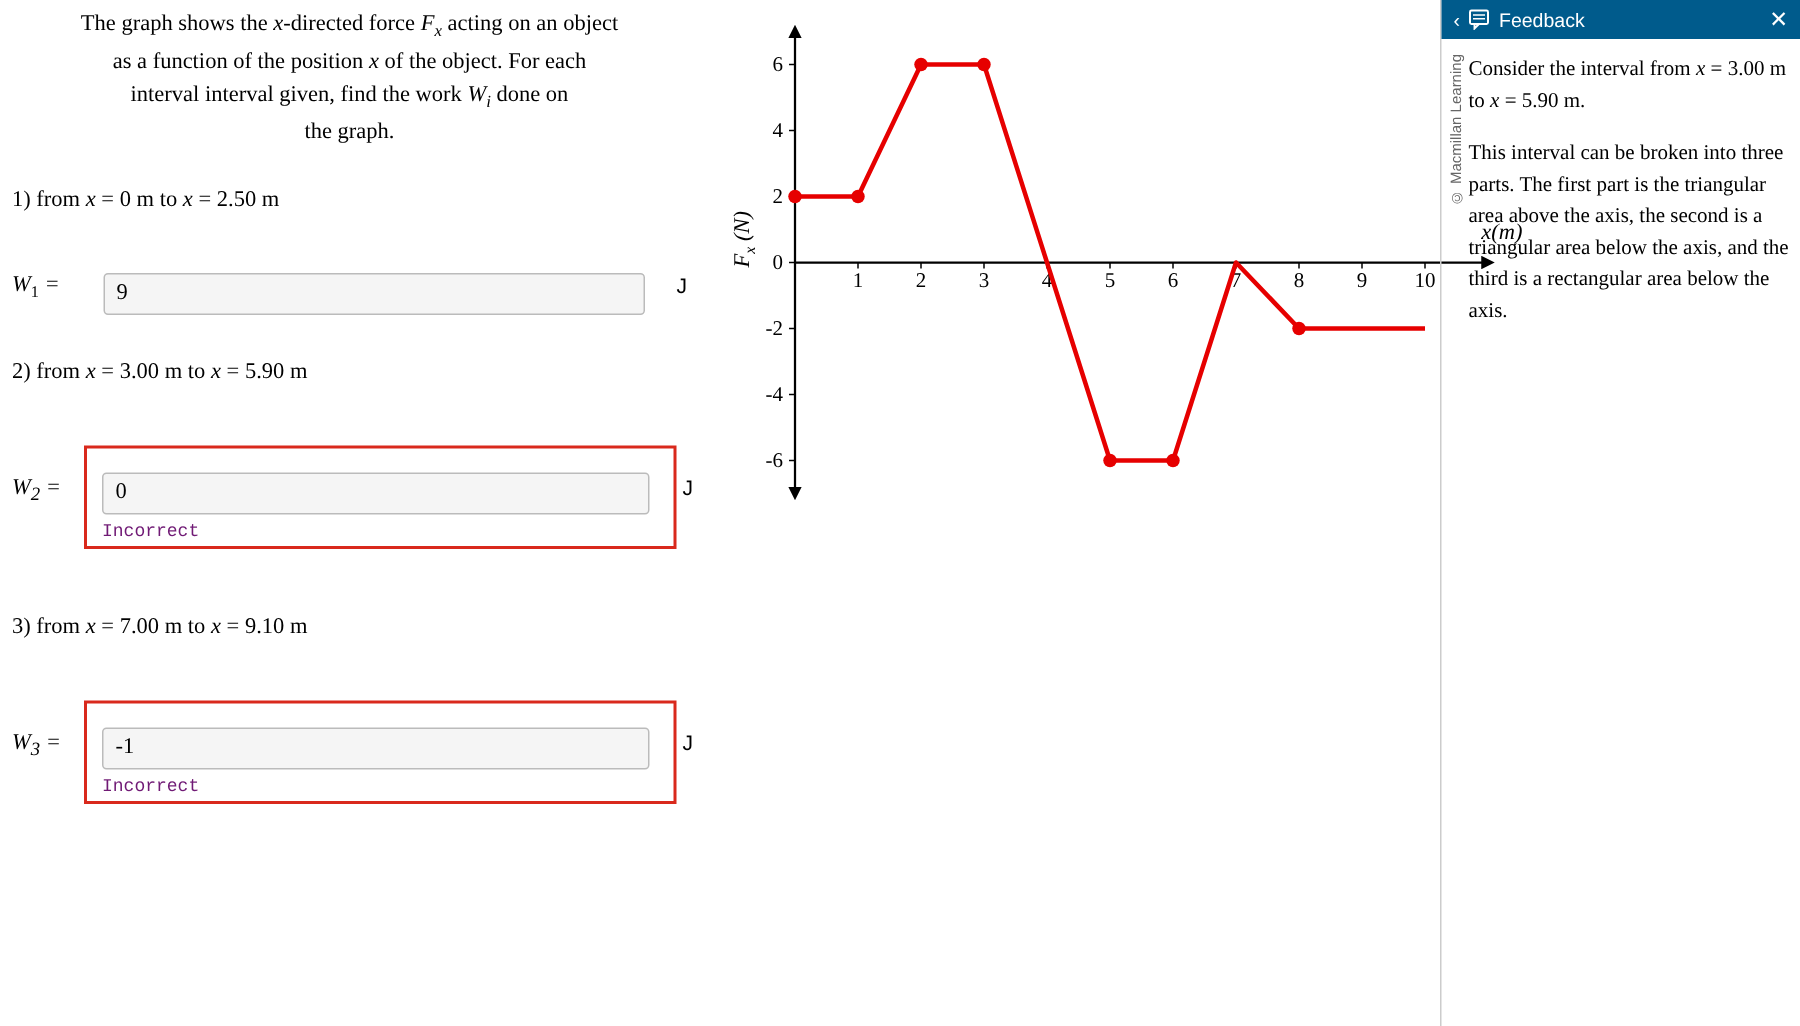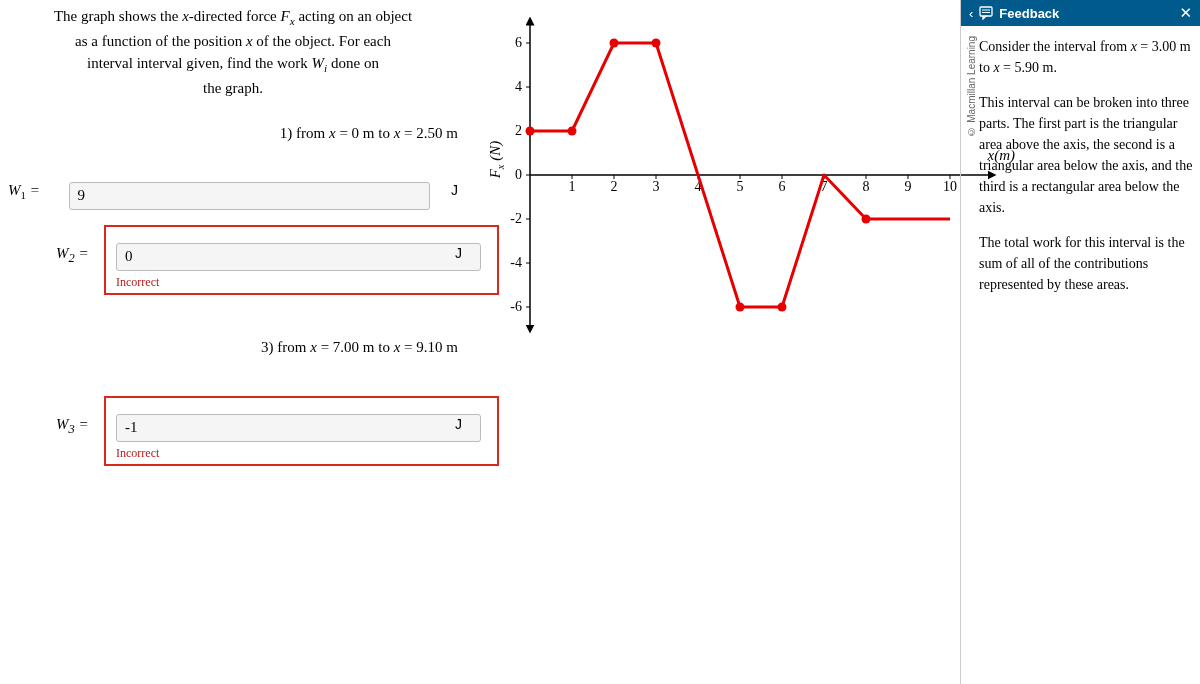--- a/index.html
+++ b/index.html
@@ -15,21 +15,21 @@
   }
   .left-col {
     position: absolute;
     left: 8px;
     top: 5px;
     width: 450px;
   }
   .intro { line-height: 1.5; margin-bottom: 25px; text-align: center; }
   .intro .math-var { font-style: italic; }
   .sub { font-size: 0.75em; }
-  .interval-label { margin: 18px 0 40px 0; text-align: right; }
+  .interval-label { margin: 18px 0 40px 0; }
   .answer-row { display: flex; align-items: flex-start; gap: 21px; margin-bottom: 15px;}
   .answer-row .lhs { width: 40px; font-style: italic; }
   .answer-row .lhs sub { font-style: normal; font-size: 0.72em; }
   .answer-row input {
     width: 365px;
     height: 28px;
     border: 1px solid #bbb;
     border-radius: 3px;
     padding: 3px 8px;
     font-size: 15px;
@@ -46,37 +46,37 @@
   .incorrect-box input {
     width: 365px;
     height: 28px;
     border: 1px solid #bbb;
     border-radius: 3px;
     padding: 3px 8px;
     font-size: 15px;
     font-family: inherit;
     background: #f5f5f5;
   }
-  .incorrect-wrap { position: relative; margin-bottom: 20px; margin-left: 48px; }
+  .incorrect-wrap { position: relative; margin-bottom: 20px; }
   .incorrect-wrap .lhs {
     position: absolute;
     left: 0;
     top: 20px;
     font-style: italic;
   }
   .incorrect-wrap .unit {
     position: absolute;
     right: -4px;
     top: 20px;
     font-family: Arial, sans-serif;
     font-size: 14px;
   }
   .incorrect-text {
-    color: #b91c1c;
-    font-family: Liberation Serif, serif;
+    color: #701a75;
+    font-family: Liberation Mono, monospace;
     font-size: 12px;
     margin-top: 4px;
   }
 
   .graph-area {
     position: absolute;
     left: 480px;
     top: 10px;
     width: 560px;
     height: 330px;
@@ -113,21 +113,21 @@
     color: #fff;
     height: 26px;
     display: flex;
     align-items: center;
     padding: 0 8px;
     font-family: Arial, sans-serif;
     font-size: 13px;
     gap: 6px;
   }
   .fb-header .chev { cursor: pointer; }
-  .fb-header .title { flex: 1; font-weight: bold; }
+  .fb-header .title { flex: 1; font-weight: normal; }
   .fb-header .close { cursor: pointer; font-size: 15px; }
   .fb-body {
     padding: 10px 6px 10px 18px;
     font-family: Georgia, 'Times New Roman', serif;
     font-size: 14px;
     line-height: 1.5;
     position: relative;
   }
   .fb-body p { margin-bottom: 14px; }
   .copyright {
@@ -156,20 +156,23 @@
 
   <div class="interval-label">
     <span>1) from </span><span class="math-var">x</span><span> = 0 m to </span><span class="math-var">x</span><span> = 2.50 m</span>
   </div>
   <div class="answer-row">
     <span class="lhs"><span class="math-var">W</span><sub>1</sub><span> =</span></span>
     <input type="text" value="9" style="">
     <span class="unit">J</span>
   </div>
 
+  <div class="interval-label" style="margin-top:30px">
+    <span>2) from </span><span class="math-var">x</span><span> = 3.00 m to </span><span class="math-var">x</span><span> = 5.90 m</span>
+  </div>
   <div class="incorrect-wrap">
     <span class="lhs"><span class="math-var">W</span><sub>2</sub><span> =</span></span>
     <div class="incorrect-box">
       <input type="text" value="0" style="">
       <div class="incorrect-text">Incorrect</div>
     </div>
     <span class="unit">J</span>
   </div>
 
   <div class="interval-label" style="margin-top:44px">
@@ -256,15 +259,14 @@
     </span>
     <span class="title">Feedback</span>
     <span class="close">✕</span>
   </div>
   <div class="fb-body">
     <div class="copyright">© Macmillan Learning</div>
     <p>
       <span>Consider the interval from </span><span class="math-var">x</span><span> = 3.00 m to </span><span class="math-var">x</span><span> = 5.90 m.</span>
     </p>
     <p>This interval can be broken into three parts. The first part is the triangular area above the axis, the second is a triangular area below the axis, and the third is a rectangular area below the axis.</p>
-    <p>The total work for this interval is the sum of all of the contributions represented by these areas.</p>
   </div>
 </div>
 
 </body></html>

